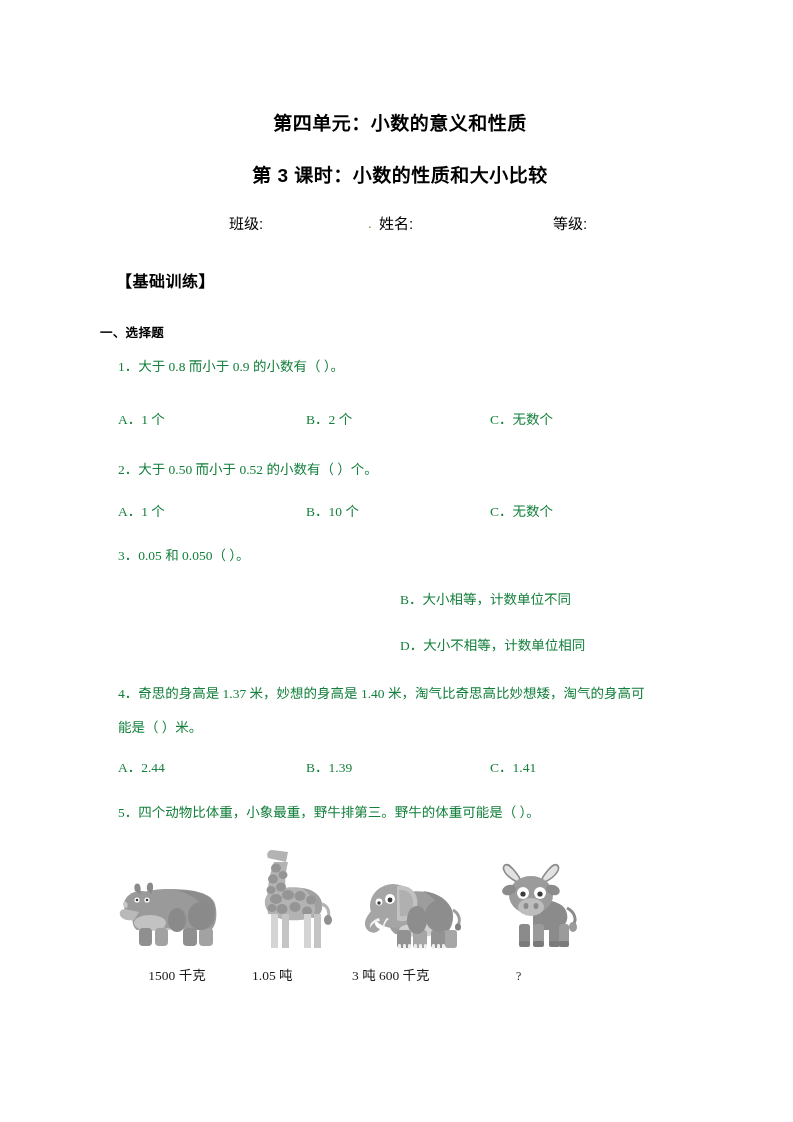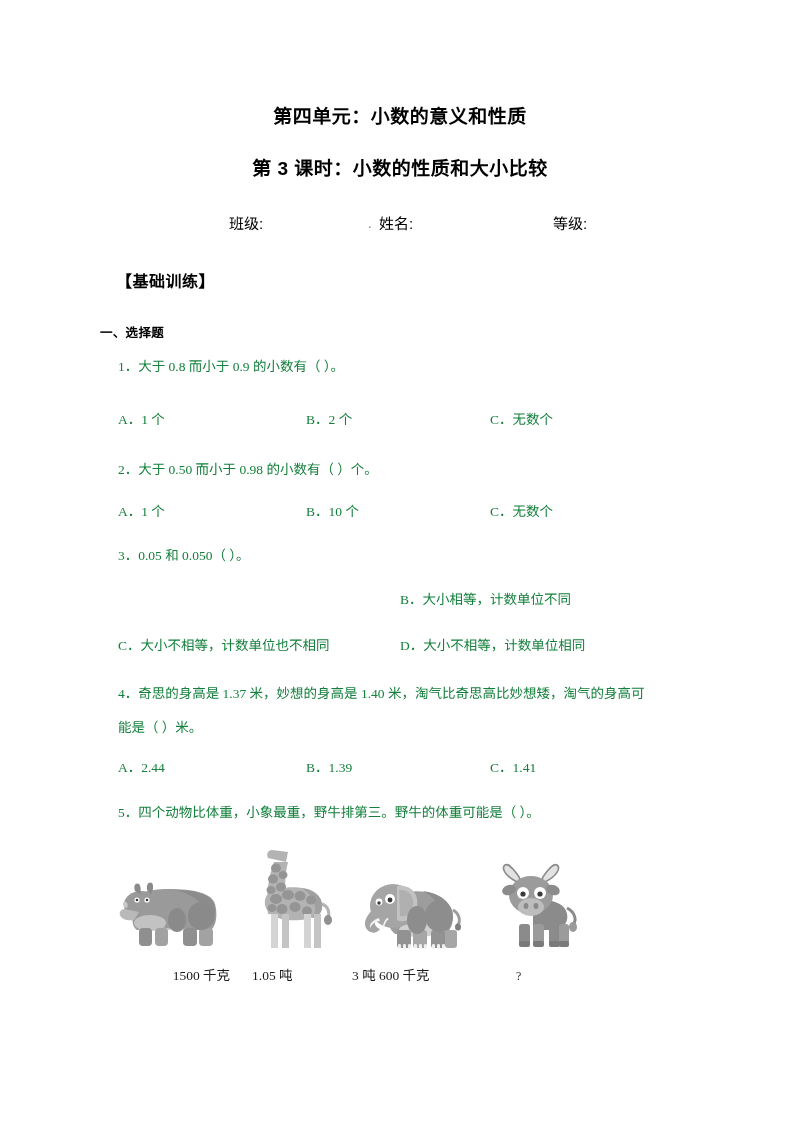--- a/index.html
+++ b/index.html
@@ -28,20 +28,21 @@
   }
 
   
   .doc-title {
     font-family: "Liberation Sans", "DejaVu Sans", sans-serif;
     font-weight: bold;
     font-size: 19px;
     letter-spacing: 0.5px;
     text-align: center;
     color: #000;
+    margin-top: 7px;
   }
   .title-unit {
     position: absolute;
     left: 0; top: 101px;
     width: 600px;
   }
   .title-lesson {
     position: absolute;
     left: 0; top: 153px;
     width: 600px;
@@ -163,21 +164,21 @@
     text-align: center;
     font-family: "Liberation Serif", "DejaVu Serif", serif;
     font-size: 13.5px;
     color: #1a1a1a;
     white-space: nowrap;
   }
   .cell-1 { left: 10px; }
   .cell-2 { left: 136px; }
   .cell-3 { left: 248px; }
   .cell-4 { left: 378px; }
-  .animal-label.lbl-1 { text-align: right;   padding-left: 14px; box-sizing: border-box; }
+  .animal-label.lbl-1 { text-align: center;   padding-left: 14px; box-sizing: border-box; }
   .animal-label.lbl-2 { text-align: left;   padding-left: 16px; box-sizing: border-box; }
   .animal-label.lbl-3 { text-align: left;   padding-left: 4px;  box-sizing: border-box; }
   .animal-label.lbl-4 { text-align: left;   padding-left: 38px; box-sizing: border-box; font-size: 12px; }
 </style>
 </head>
 <body>
 
 <div class="page">
   <div class="sheet">
 
@@ -199,36 +200,35 @@
     <div class="q-block q1">
       <div class="q-text">1．大于 0.8 而小于 0.9 的小数有（          ）。</div>
     </div>
     <div class="opt-row q1-opts">
       <span class="opt col-a">A．1 个</span>
       <span class="opt col-b-wide">B．2 个</span>
       <span class="opt col-c-wide">C．无数个</span>
     </div>
 
     <div class="q-block q2">
-      <div class="q-text">2．大于 0.50 而小于 0.98 的小数有（          ）个。</div>
+      <div class="q-text">2．大于 0.50 而小于 0.52 的小数有（          ）个。</div>
     </div>
     <div class="opt-row q2-opts">
       <span class="opt col-a">A．1 个</span>
       <span class="opt col-b-wide">B．10 个</span>
       <span class="opt col-c-wide">C．无数个</span>
     </div>
 
     <div class="q-block q3">
       <div class="q-text">3．0.05 和 0.050（          ）。</div>
     </div>
     <div class="opt-row q3-opts1">
       <span class="opt col-b-half">B．大小相等，计数单位不同</span>
     </div>
     <div class="opt-row q3-opts2">
-      <span class="opt col-a">C．大小不相等，计数单位也不相同</span>
       <span class="opt col-b-half">D．大小不相等，计数单位相同</span>
     </div>
 
     <div class="q-block q4-l1">
       <div class="q-text">4．奇思的身高是 1.37 米，妙想的身高是 1.40 米，淘气比奇思高比妙想矮，淘气的身高可</div>
     </div>
     <div class="q-block q4-l2">
       <div class="q-text cont">能是（          ）米。</div>
     </div>
     <div class="opt-row q4-opts">

